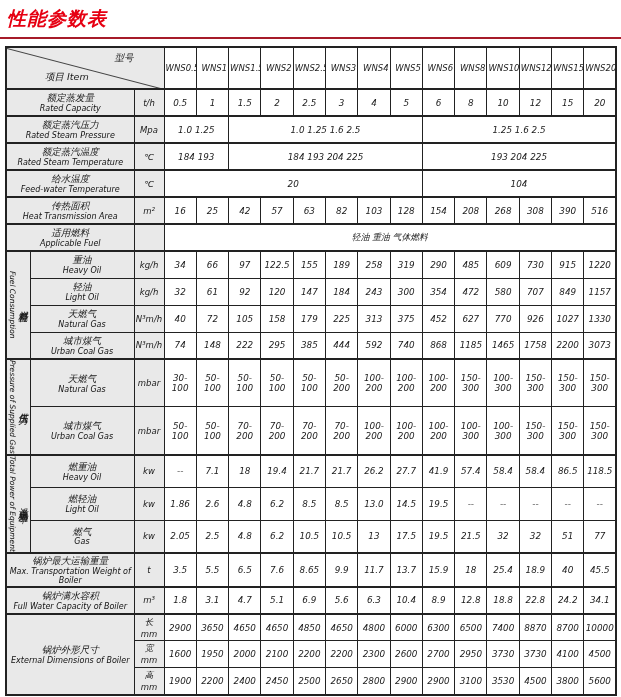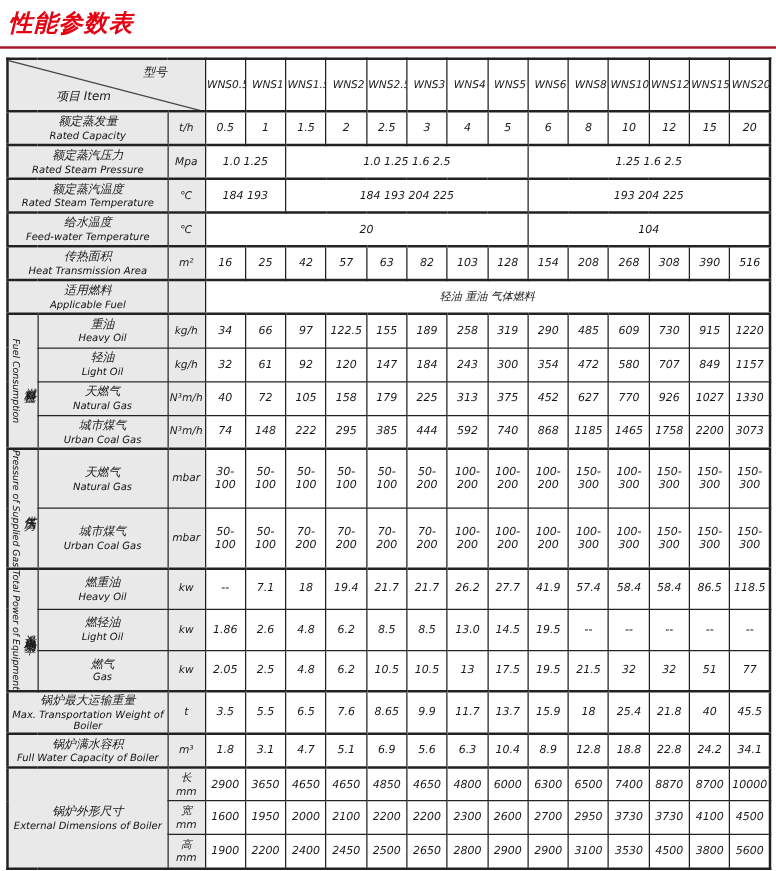--- a/index.html
+++ b/index.html
@@ -384,21 +384,21 @@
           <td class="data-td">5.5</td>
           <td class="data-td">6.5</td>
           <td class="data-td">7.6</td>
           <td class="data-td">8.65</td>
           <td class="data-td">9.9</td>
           <td class="data-td">11.7</td>
           <td class="data-td">13.7</td>
           <td class="data-td">15.9</td>
           <td class="data-td">18</td>
           <td class="data-td">25.4</td>
-          <td class="data-td">21.8</td>
+          <td class="data-td">18.9</td>
           <td class="data-td">40</td>
           <td class="data-td">45.5</td>
         </tr>
         <tr class="sec">
           <th class="label-th" colspan="2">
             <div class="cn">锅炉满水容积</div>
             <div class="en">Full Water Capacity of Boiler</div>
           </th>
           <td class="unit-td">m³</td>
           <td class="data-td">1.8</td>

